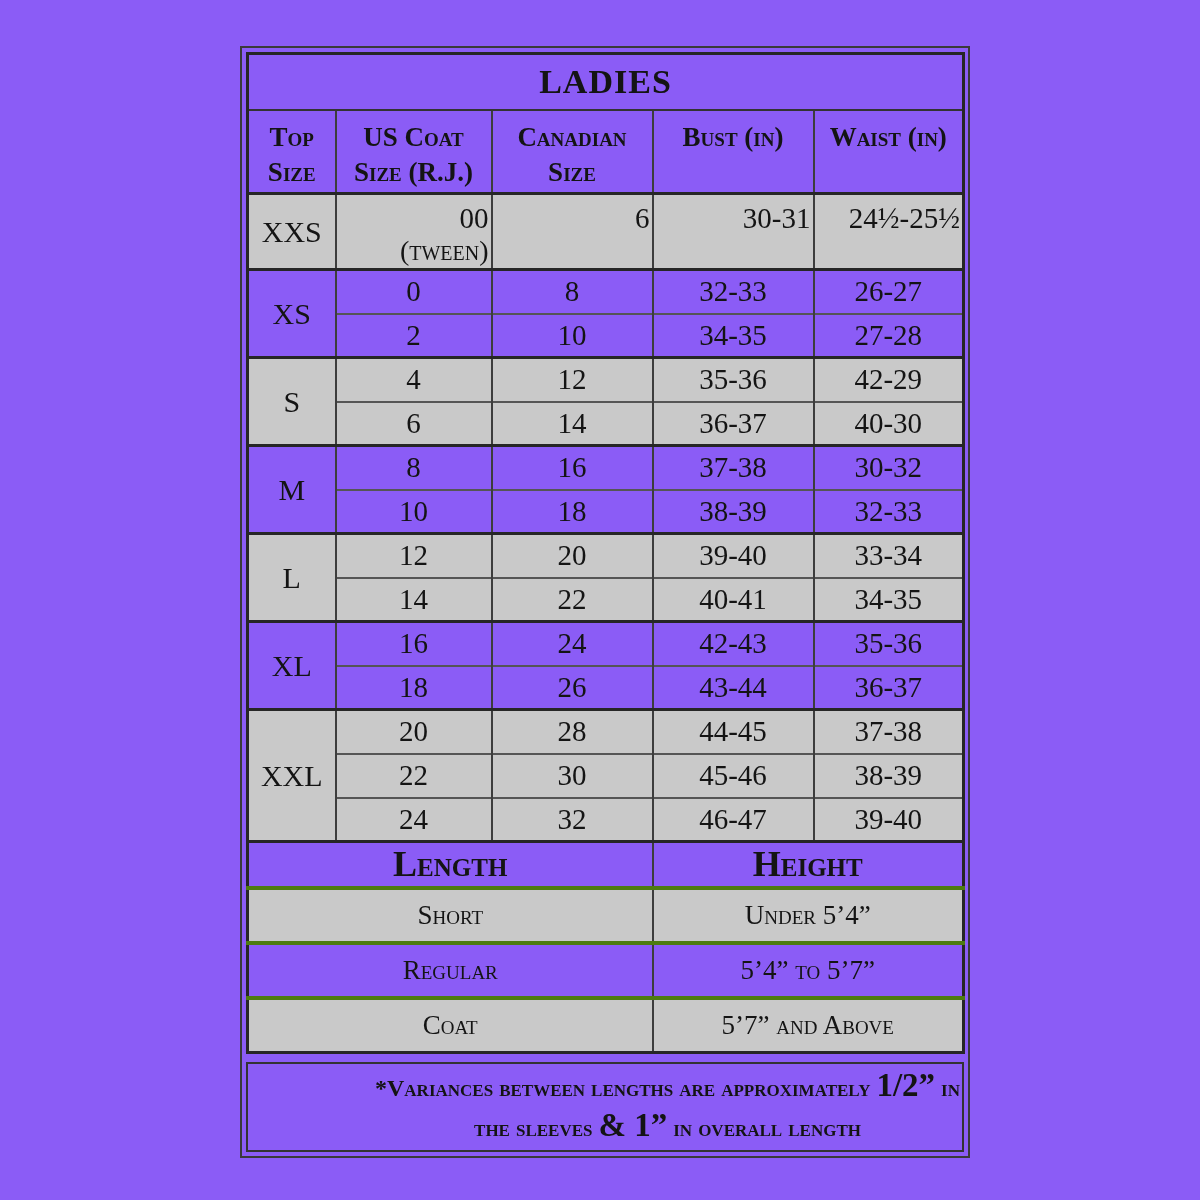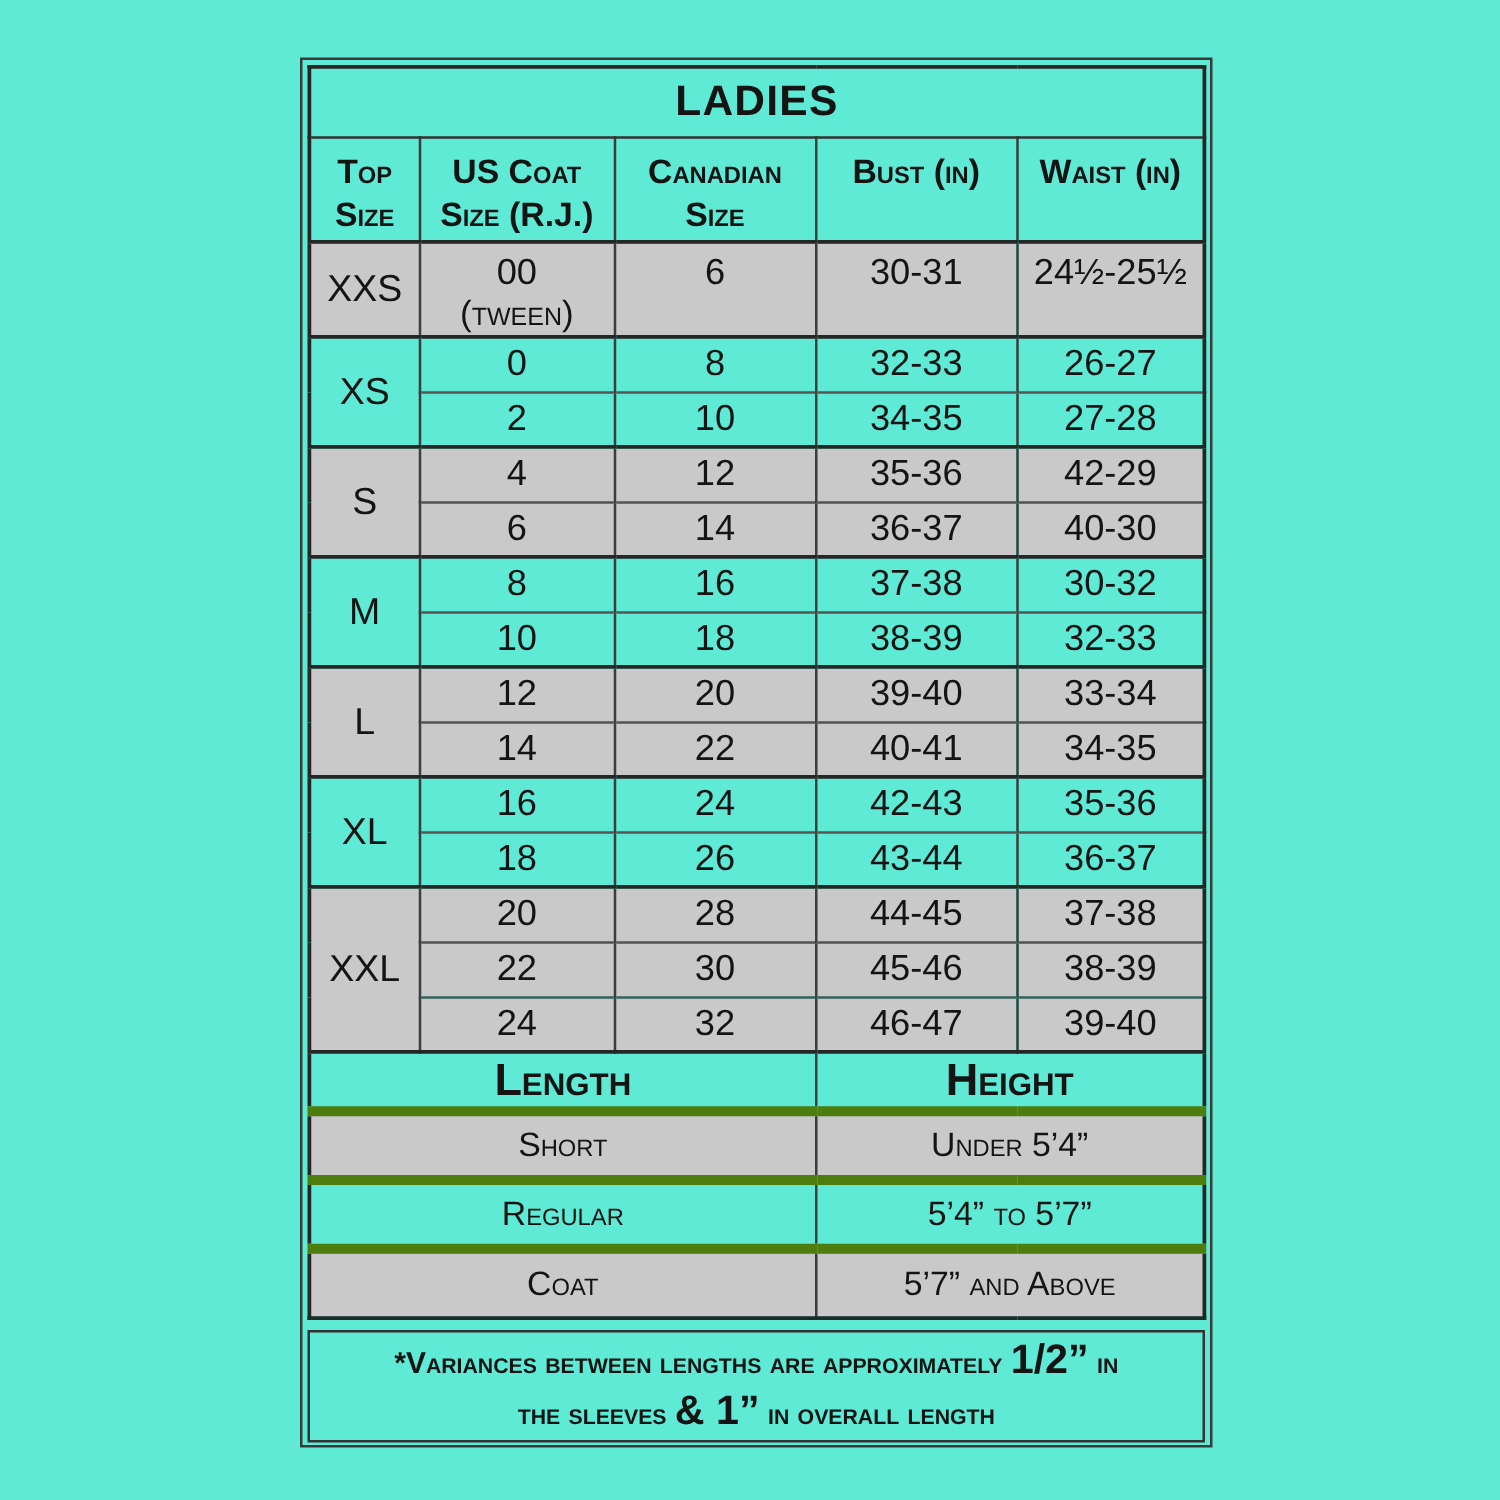--- a/index.html
+++ b/index.html
@@ -1,18 +1,18 @@
 <!DOCTYPE html>
 <html><head>
 <meta charset="utf-8">
 <style>
   html,body{margin:0;padding:0;background:#ffffff;}
   .page{
-    position:relative;width:1200px;height:1200px;background:#5eead4;
-    font-family:Liberation Sans, sans-serif;color:#141414;
+    position:relative;width:1200px;height:1200px;background:#8b5cf6;
+    font-family:Liberation Serif, serif;color:#141414;
   }
   .frame{
     position:absolute;left:240px;top:46px;width:730px;height:1112px;
     box-sizing:border-box;border:2px solid #3a3a3a;padding:4px;
     display:flex;flex-direction:column;
   }
   table.main{
     width:100%;border-collapse:collapse;table-layout:fixed;
     border:3px solid #262626;
   }
@@ -30,36 +30,36 @@
     vertical-align:top;padding-top:9px;line-height:1.3;
     border-bottom:3px solid #262626;
     margin-top:40px;
   }
   tr.gs td{border-top:3px solid #262626;}
   tr.sub td{border-top:2px solid #555555;}
   tr.gray td{background:#c9c9c9;}
   td.val{font-size:29px;height:44px;}
   td.size{font-size:30px;}
   tr.rx td{height:76px;}
-  tr.rx td.val{vertical-align:top;padding-top:7px;}
+  tr.rx td.val{vertical-align:top;padding-top:7px;text-align:right;}
   tr.rx td.size{vertical-align:middle;}
   .note{font-size:28px;font-variant:small-caps;line-height:1.15;}
   .sec-h td{
     height:46px;font-size:36px;font-weight:bold;font-variant:small-caps;
     border-top:3px solid #262626;
   }
   .sec-r td{
     height:55px;font-size:27px;font-variant:small-caps;
-    border-top:8px solid #4d7c0f;
+    border-top:4px solid #4d7c0f;
   }
   .footnote{
     margin-top:8px;box-sizing:border-box;border:2px solid #333333;
     width:100%;flex:1;display:flex;flex-direction:column;justify-content:center;
     text-align:center;font-weight:bold;font-variant:small-caps;
-    font-size:24px;line-height:37px;padding:2px 16px;
+    font-size:24px;line-height:37px;padding:2px 2px;align-items:flex-end;
   }
   .fn-big{font-size:33px;font-variant:normal;}
 </style>
 </head>
 <body>
 
 <div class="page">
   <div class="frame">
     <table class="main">
       <colgroup>

